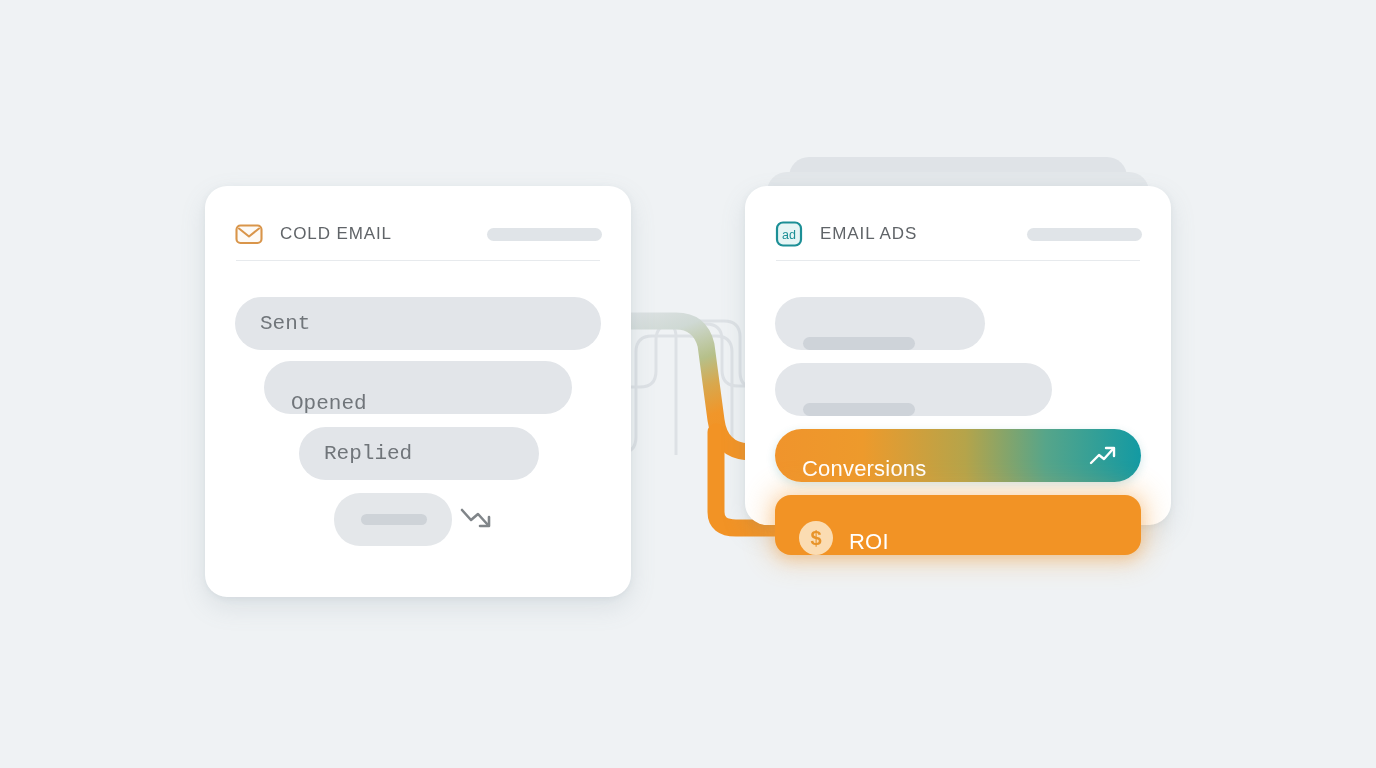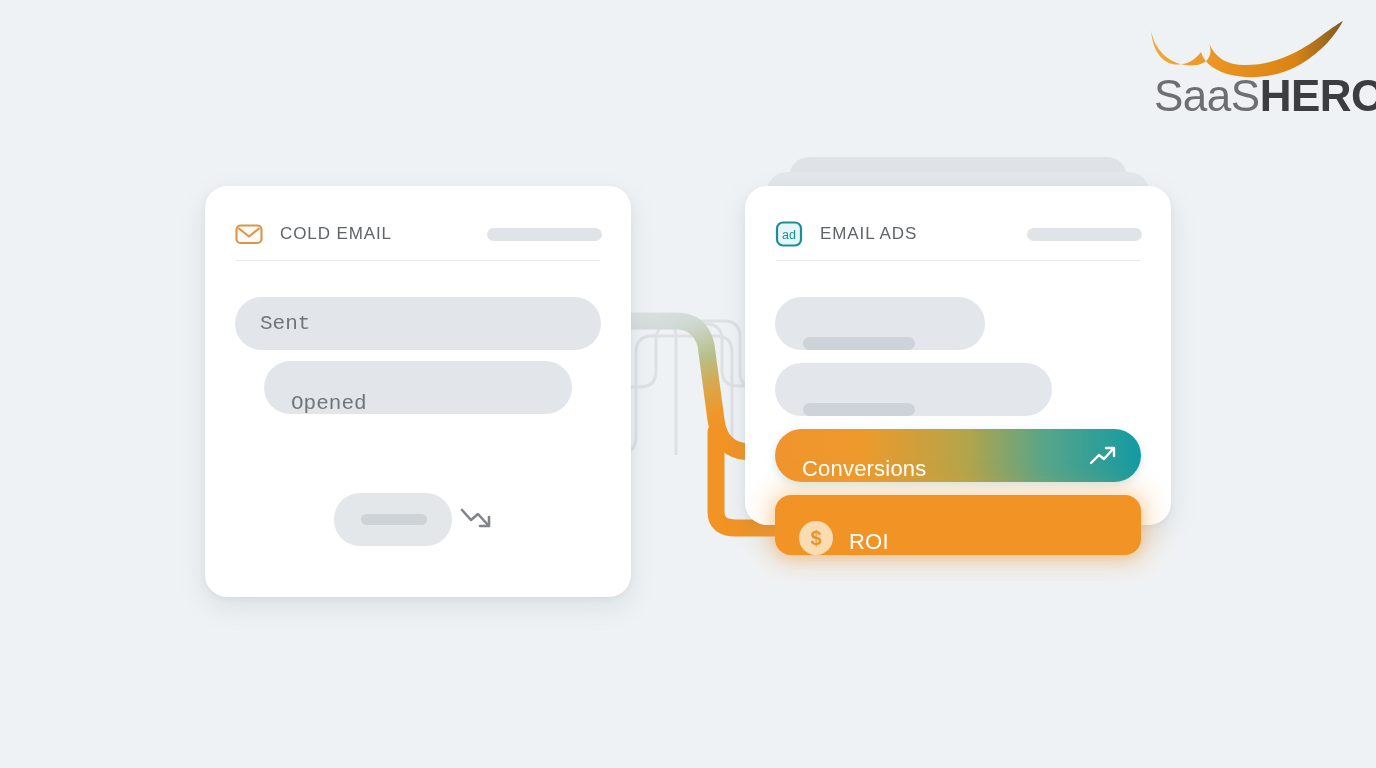--- a/index.html
+++ b/index.html
@@ -248,39 +248,20 @@
     width: 1376px;
     height: 768px;
     pointer-events: none;
   }
 </style>
 </head>
 <body>
 
 <div class="stage">
 
-  <div class="logo">
-    <svg class="logo-swoosh" viewBox="0 0 200 62">
-      <defs>
-        <linearGradient id="swooshGrad" x1="0" y1="0" x2="1" y2="0">
-          <stop offset="0%" stop-color="#f5a93b"></stop>
-          <stop offset="40%" stop-color="#e8911f"></stop>
-          <stop offset="75%" stop-color="#d98415"></stop>
-          <stop offset="100%" stop-color="#7d5a22"></stop>
-        </linearGradient>
-      </defs>
-      <path d="M6,12 C10,36 30,50 52,47 C64,45 68,36 64,25 C70,40 82,47 100,47
-               C128,47 152,36 176,18 C188,9 194,5 198,3
-               C190,18 176,34 156,46 C132,60 104,62 82,56
-               C66,51 58,42 56,34 C48,45 34,50 22,44 C12,39 7,26 6,12 Z" fill="url(#swooshGrad)"></path>
-    </svg>
-    <div class="logo-text">
-      <span class="logo-saas">SaaS</span><span class="logo-hero">HERO</span>
-    </div>
-  </div>
 
   <div class="stack-sheet s1"></div>
   <div class="stack-sheet s2"></div>
 
   <svg class="connectors" viewBox="0 0 1376 768">
     <defs>
       <linearGradient id="pipeGrad" x1="0" y1="0" x2="0.55" y2="1">
         <stop offset="0%" stop-color="#dfe3e6"></stop>
         <stop offset="22%" stop-color="#cfd9d4"></stop>
         <stop offset="45%" stop-color="#b6c08a"></stop>
@@ -320,20 +301,23 @@
     <div class="head-divider"></div>
 
     <div class="row sent">
       <span class="row-label">Sent</span>
     </div>
 
     <div class="row opened">
       <span class="row-label">Opened</span>
     </div>
 
+    <div class="row replied">
+      <span class="row-label">Replied</span>
+    </div>
 
     <div class="row stub">
       <span class="stub-bar"></span>
     </div>
   </div>
 
   <svg class="trend-down" viewBox="0 0 36 32">
     <path d="M3,7 L12,17 L19,11 L29,22" fill="none" stroke="#808589" stroke-width="2.6" stroke-linecap="round" stroke-linejoin="round"></path>
     <path d="M30,14 L30,23 L21,23" fill="none" stroke="#808589" stroke-width="2.6" stroke-linecap="round" stroke-linejoin="round"></path>
   </svg>

